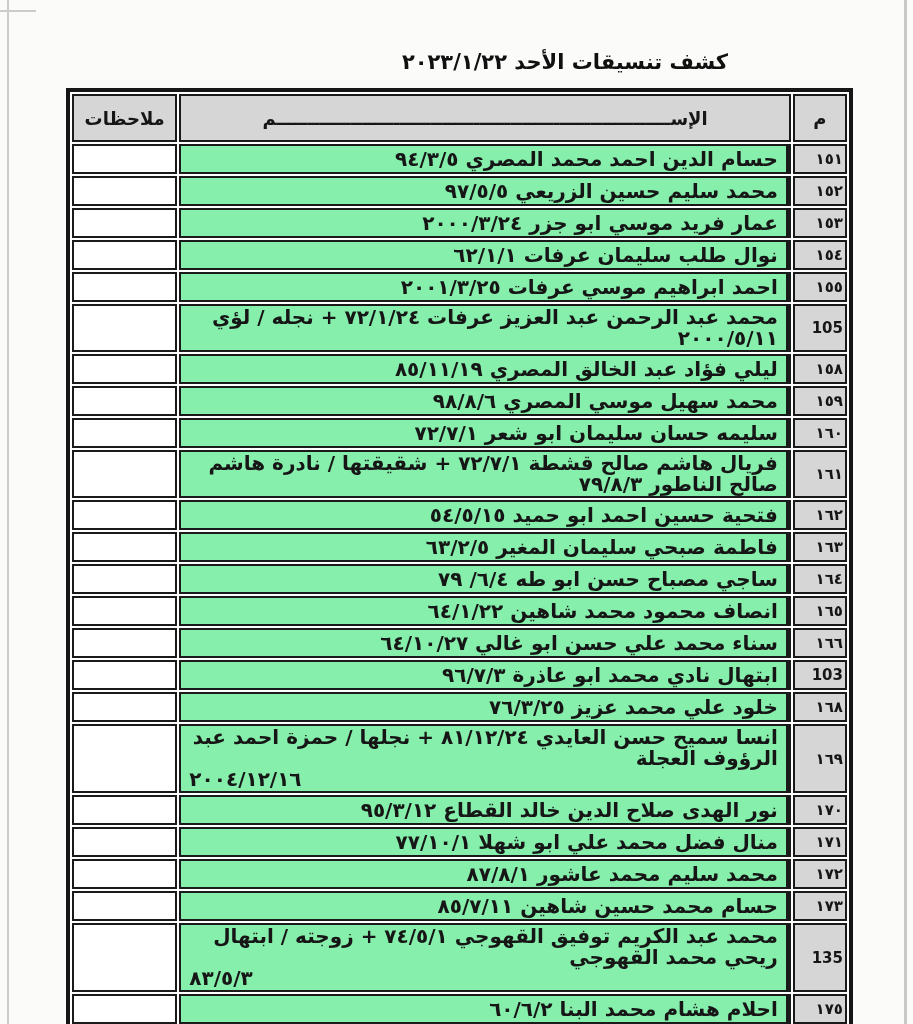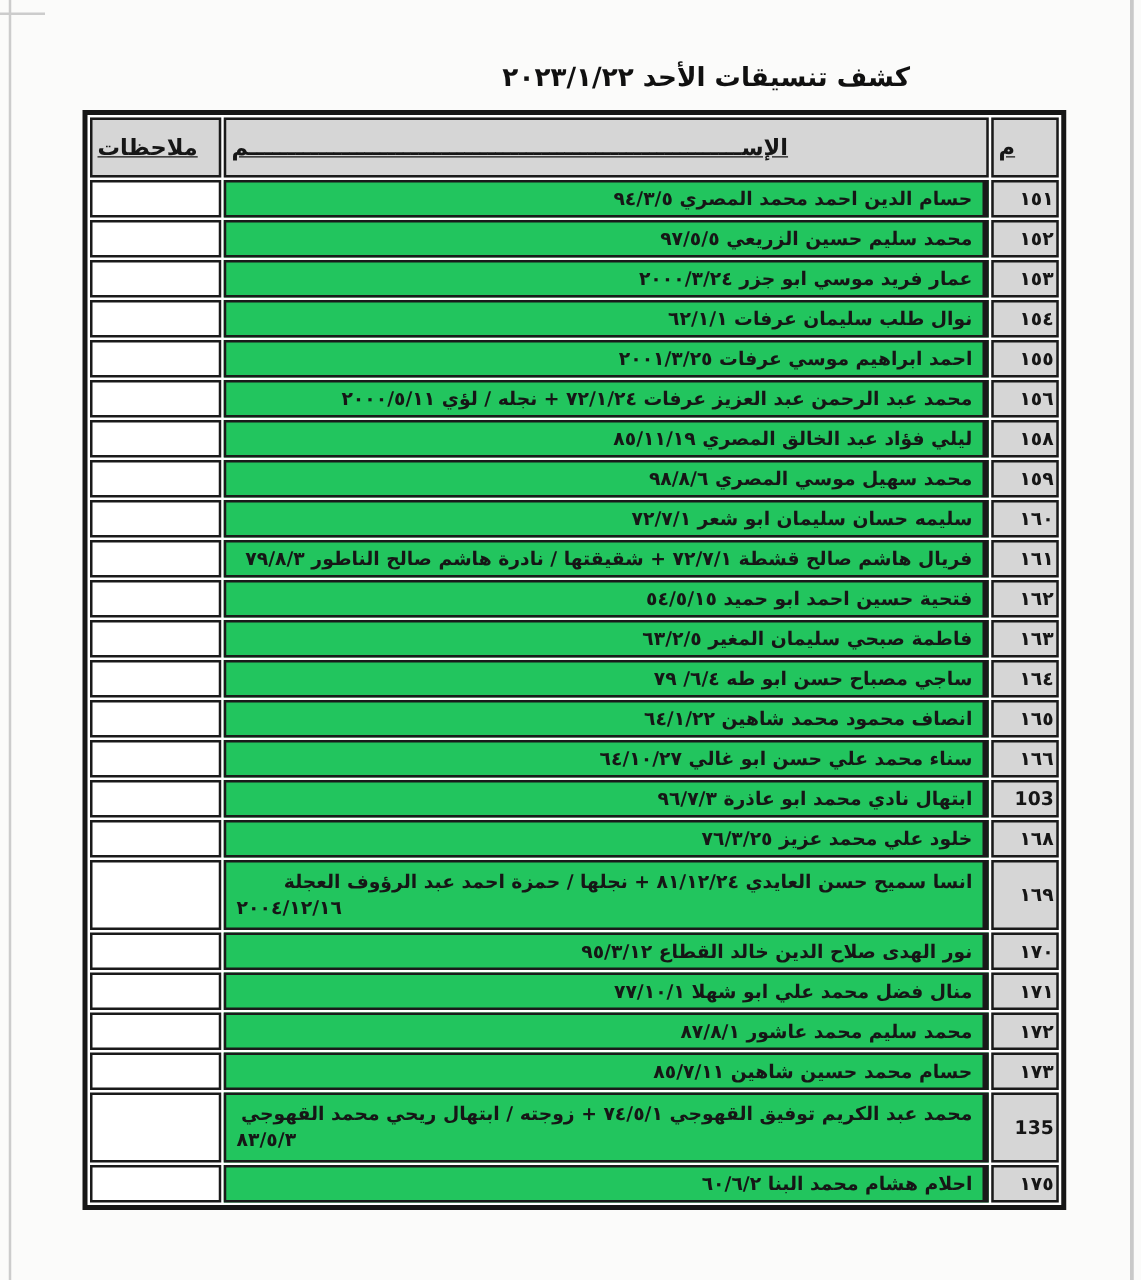--- a/index.html
+++ b/index.html
@@ -35,39 +35,38 @@
   th,td{
     border:2px solid #1a1a1a;
     vertical-align:middle;
     font-weight:bold;
     overflow:hidden;
   }
   th{
     background:#d6d6d6;
     height:44px;
     font-size:18px;
-    text-align:left;
+    text-align:center;
     padding:0 4px;
     white-space:nowrap;
-    text-decoration:underline;
   }
   th.col-name{border-left-width:2px;}
   col.c-num{width:54px;}
   col.c-name{width:610px;}
   col.c-notes{width:105px;}
   td.num-cell{
     background:#d6d6d6;
     text-align:right;
     font-size:15px;
     padding:0 2px;
   }
   td.name-cell{
-    background:#22c55e;
+    background:#86efac;
     text-align:right;
-    font-size:15px;
+    font-size:20px;
     padding:1px 8px;
     line-height:21px;
     border-right-width:5px; 
   }
   td.notes-cell{background:#ffffff;}
   tr.r-single td{height:24px;}
   tr.r-double td{height:50px;}
   .line2{display:block;text-align:left;}
   .line2.align-left{text-align:left;}
 </style>
@@ -114,21 +113,21 @@
           <td class="num-cell">١٥٤</td>
           <td class="name-cell"><span>نوال طلب سليمان عرفات ٦٢/١/١</span></td>
           <td class="notes-cell"></td>
         </tr>
         <tr class="r-single">
           <td class="num-cell">١٥٥</td>
           <td class="name-cell"><span>احمد ابراهيم موسي عرفات ٢٠٠١/٣/٢٥</span></td>
           <td class="notes-cell"></td>
         </tr>
         <tr class="r-single">
-          <td class="num-cell">١٥٦</td>
+          <td class="num-cell">105</td>
           <td class="name-cell"><span>محمد عبد الرحمن عبد العزيز عرفات ٧٢/١/٢٤ + نجله / لؤي ٢٠٠٠/٥/١١</span></td>
           <td class="notes-cell"></td>
         </tr>
         <tr class="r-single">
           <td class="num-cell">١٥٨</td>
           <td class="name-cell"><span>ليلي فؤاد عبد الخالق المصري ٨٥/١١/١٩</span></td>
           <td class="notes-cell"></td>
         </tr>
         <tr class="r-single">
           <td class="num-cell">١٥٩</td>

